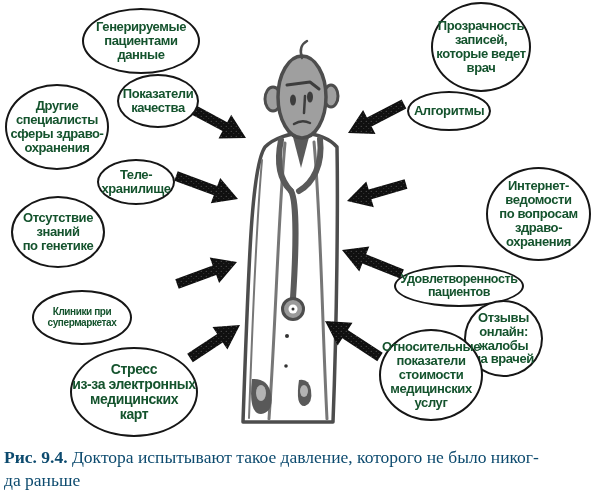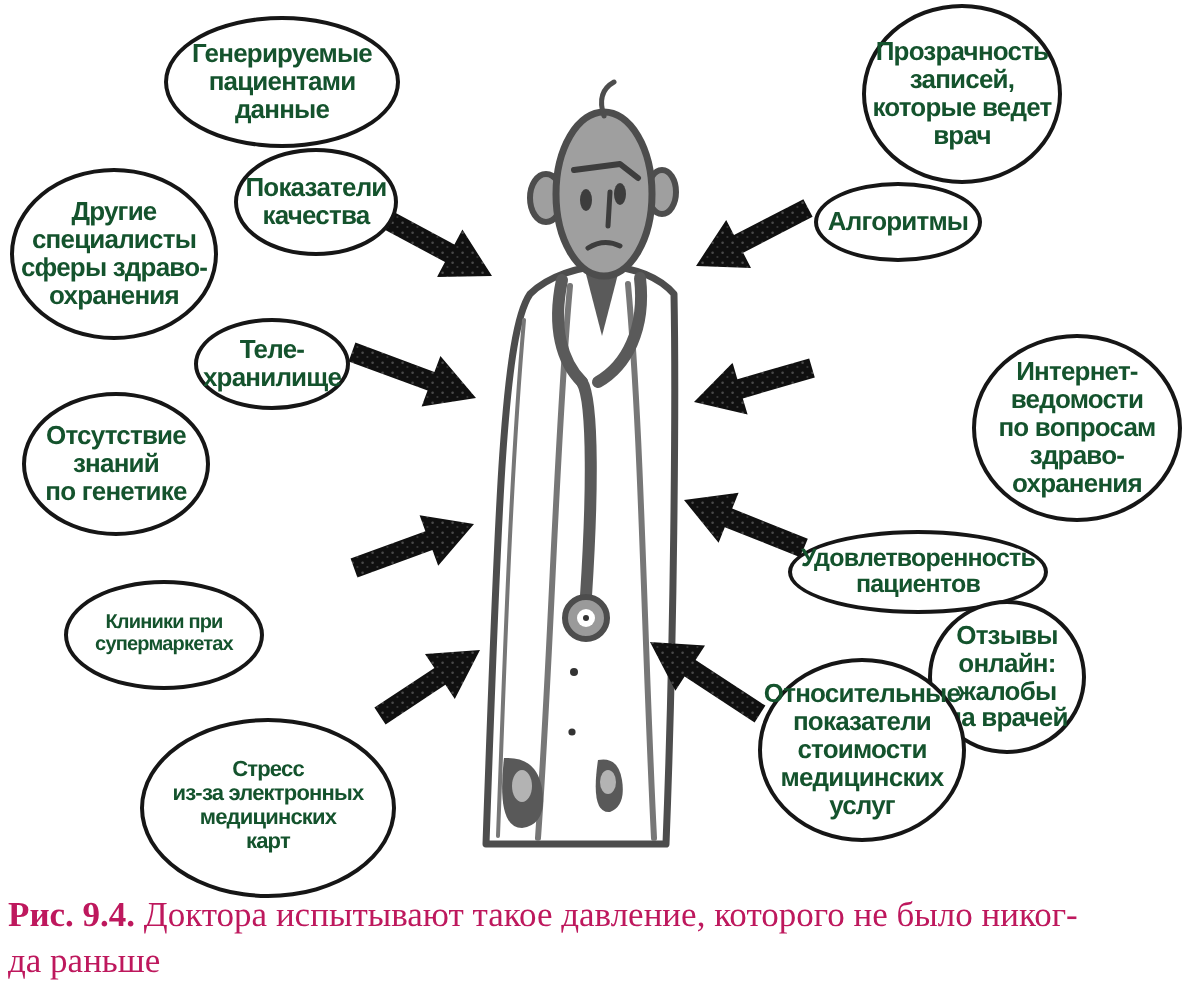--- a/index.html
+++ b/index.html
@@ -7,21 +7,21 @@
          font-family:"Liberation Sans",sans-serif;}
   .art{position:absolute;left:0;top:0;}
   .bubble{position:absolute;box-sizing:border-box;background:#fff;
           border:2.5px solid #161616;border-radius:50%;
           display:flex;align-items:center;justify-content:center;
           text-align:center;white-space:pre-line;
           font-weight:bold;font-size:13px;line-height:1.07;
           letter-spacing:-0.4px;color:#14532d;z-index:2;}
   .caption{position:absolute;left:4px;top:446px;width:592px;
            font-family:"Liberation Serif",serif;font-size:17.5px;
-           line-height:1.3;color:#be185d;z-index:3;}
+           line-height:1.3;color:#0c4a6e;z-index:3;}
   .caption .lbl{font-weight:bold;}
   .caption .txt{white-space:pre-line;}
 </style>
 </head>
 <body>
 
 <div class="stage">
 
   <svg class="art" width="600" height="440" viewBox="0 0 600 440">
     <defs>
@@ -96,21 +96,21 @@
 специалисты
 сферы здраво-
 охранения</div>
   <div class="bubble" style="left:97px;  top:159px; width:78px;  height:46px;">Теле-
 хранилище</div>
   <div class="bubble" style="left:11px;  top:196px; width:94px;  height:72px;text-align:center;">Отсутствие
 знаний
 по генетике</div>
   <div class="bubble" style="left:8px;   top:290px; width:100px; height:55px;font-size:10px;margin-left:24px;">Клиники при
 супермаркетах</div>
-  <div class="bubble" style="left:70px;  top:359px; width:128px; height:90px;font-size:11px;">Стресс
+  <div class="bubble" style="left:70px;  top:347px; width:128px; height:90px;font-size:14px;">Стресс
 из-за электронных
 медицинских
 карт</div>
   <div class="bubble" style="left:407px; top:91px;  width:84px;  height:40px;">Алгоритмы</div>
   <div class="bubble" style="left:431px; top:2px;   width:100px; height:90px;">Прозрачность
 записей,
 которые ведет
 врач</div>
   <div class="bubble" style="left:486px; top:167px; width:105px; height:94px;">Интернет-
 ведомости

